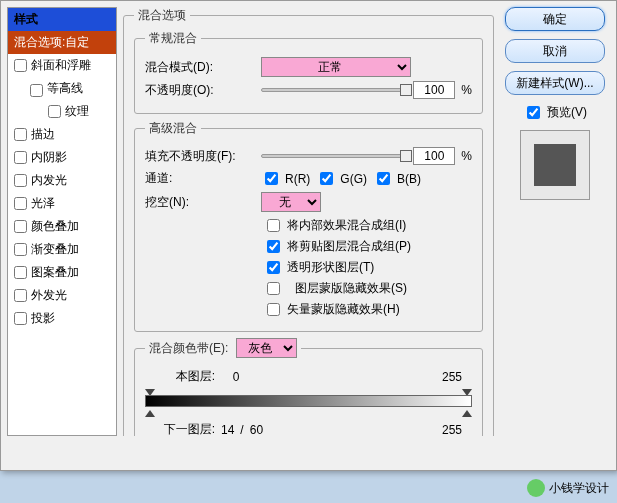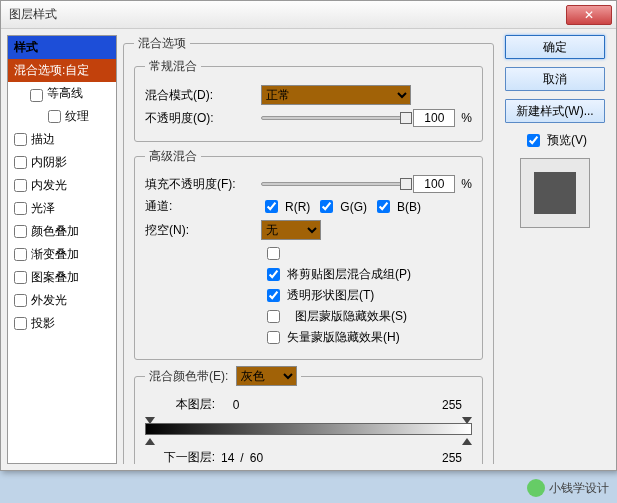--- a/index.html
+++ b/index.html
@@ -12,54 +12,54 @@
 .styles-list { width: 110px; border: 1px solid #999; background: #fff; }
 .styles-header { padding: 3px 6px; font-weight: bold; background: #1d4ed8; }
 .style-item { padding: 3px 6px; display: flex; align-items: center; gap: 4px; cursor: pointer; }
 .style-item.selected { background: #c2410c; color: #fff; }
 .style-item input[type=checkbox] { margin: 0; }
 .center { flex: 1; display: flex; flex-direction: column; gap: 6px; overflow: hidden; }
 fieldset { border: 1px solid #aaa; border-radius: 3px; padding: 6px 10px 10px 10px; margin: 0; }
 legend { padding: 0 4px; color: #333; }
 .row { display: flex; align-items: center; gap: 6px; margin: 4px 0; }
 .label-r { width: 110px; }
-select { height: 20px; border: 1px solid #888; background: #a16207; }
+select { height: 20px; border: 1px solid #888; background: #f9a8d4; text-align: center; }
 .slider-track { flex: 1; height: 4px; background: #ccc; border: 1px solid #999; position: relative; border-radius: 2px; }
 .slider-track .thumb { position: absolute; top: -5px; width: 12px; height: 12px; background: #eee; border: 1px solid #666; transform: translateX(-50%); }
 .num { width: 42px; height: 18px; border: 1px solid #888; background: #fff; text-align: center; line-height: 16px; }
 .chk { display: flex; align-items: center; gap: 4px; }
 .right { width: 110px; display: flex; flex-direction: column; gap: 8px; align-items: center; }
-.btn { width: 100px; height: 24px; border: 1px solid #5a8ac6; border-radius: 1px; background: linear-gradient(#eaf3ff,#cfe4fb); cursor: pointer; display: flex; align-items: center; justify-content: center; }
+.btn { width: 100px; height: 24px; border: 1px solid #5a8ac6; border-radius: 10px; background: linear-gradient(#eaf3ff,#cfe4fb); cursor: pointer; display: flex; align-items: center; justify-content: center; }
 .btn.primary { border-color: #2a6fc0; box-shadow: 0 0 3px #6fb0ff; }
 .preview-box { width: 70px; height: 70px; border: 1px solid #999; background: #e8e8e8; display: flex; align-items: center; justify-content: center; }
 .preview-inner { width: 42px; height: 42px; background: #555; }
 .band { position: relative; height: 28px; margin: 2px 0; }
 .band .grad { position: absolute; left: 0; right: 0; top: 6px; height: 12px; border: 1px solid #666; }
 .band .g-bw { background: linear-gradient(to right,#000,#fff); }
 .arrow-up, .arrow-dn { position: absolute; width: 0; height: 0; border-left: 5px solid transparent; border-right: 5px solid transparent; }
 .arrow-up { border-bottom: 7px solid #444; bottom: 0; }
 .arrow-dn { border-top: 7px solid #444; top: 0; }
-.watermark { position: absolute; right: 8px; bottom: 6px; color: #404040; font-size: 13px; display:flex; align-items:center; gap:4px;text-align:center;}
+.watermark { position: absolute; right: 8px; bottom: 6px; color: #000000; font-size: 13px; display:flex; align-items:center; gap:4px;text-align:center;}
 .wm-icon { width:18px; height:18px; border-radius:50%; background:#6c6; display:inline-block;}
 </style>
 </head>
 <body>
 
 <div class="dialog">
-  <div class="titlebar">
-    <span class="title">图层样式</span>
-    <span class="close">✕</span>
-  </div>
   <div class="body">
 
     <div class="styles-list">
       <div class="styles-header">样式</div>
       <div id="styles-items">
           <div class="style-item selected">
             <span>混合选项:自定</span>
+          </div>
+          <div class="style-item">
+            <input type="checkbox" style="">
+            <span>斜面和浮雕</span>
           </div>
           <div class="style-item" style="padding-left: 22px; align-items: flex-end;">
             <input type="checkbox" style="">
             <span>等高线</span>
           </div>
           <div class="style-item" style="padding-left: 40px;">
             <input type="checkbox" style="">
             <span>纹理</span>
           </div>
           <div class="style-item">
@@ -146,20 +146,21 @@
                 <span>B(B)</span>
               </label>
           </div>
           <div class="row">
             <span class="label-r">挖空(N):</span>
             <select style="width:60px"><option>无</option></select>
           </div>
           <div id="adv-checks" style="margin-left:118px">
               <label class="chk" style="display: flex; margin: 2px 0px;">
                 <input type="checkbox" style="">
+                <span>将内部效果混合成组(I)</span>
               </label>
               <label class="chk" style="display: flex; margin: 2px 0px;">
                 <input type="checkbox" checked="" style="">
                 <span>将剪贴图层混合成组(P)</span>
               </label>
               <label class="chk" style="display: flex; margin: 0 0px;">
                 <input type="checkbox" checked="" style="">
                 <span>透明形状图层(T)</span>
               </label>
               <label class="chk" style="display: flex; margin: 2px 0px; gap: 12px;">

